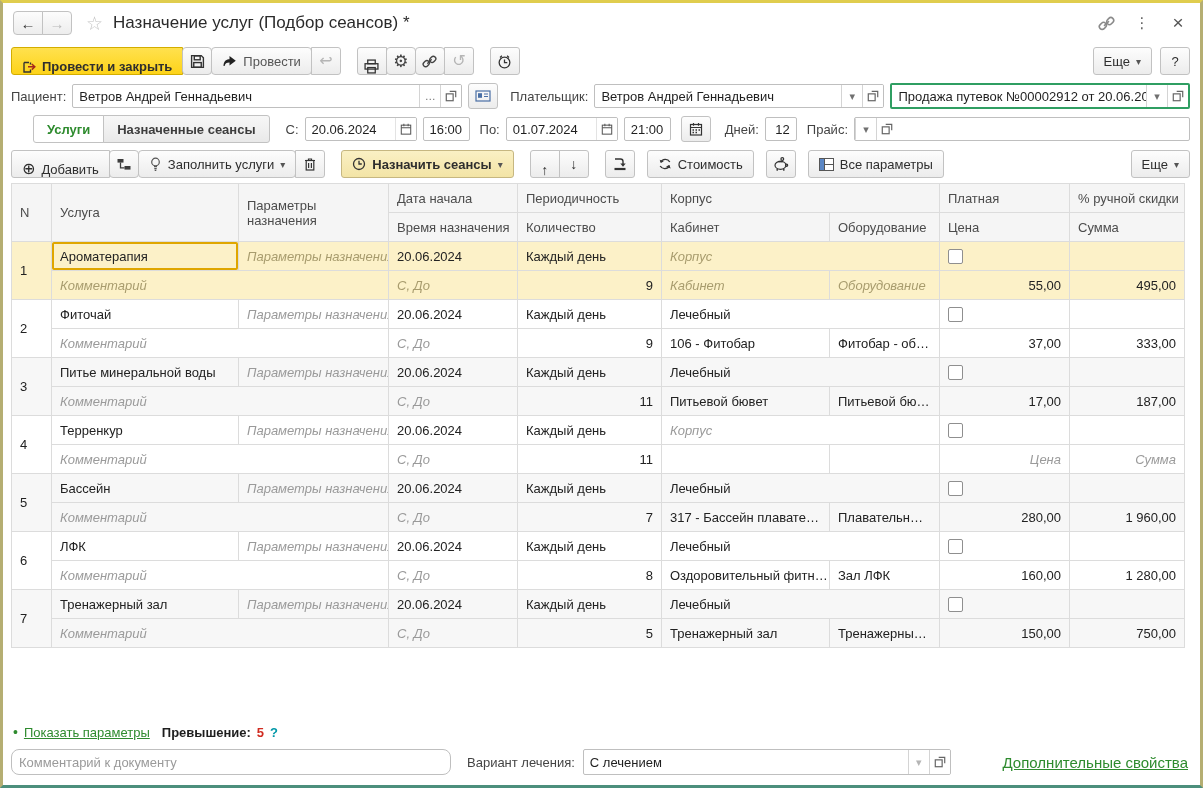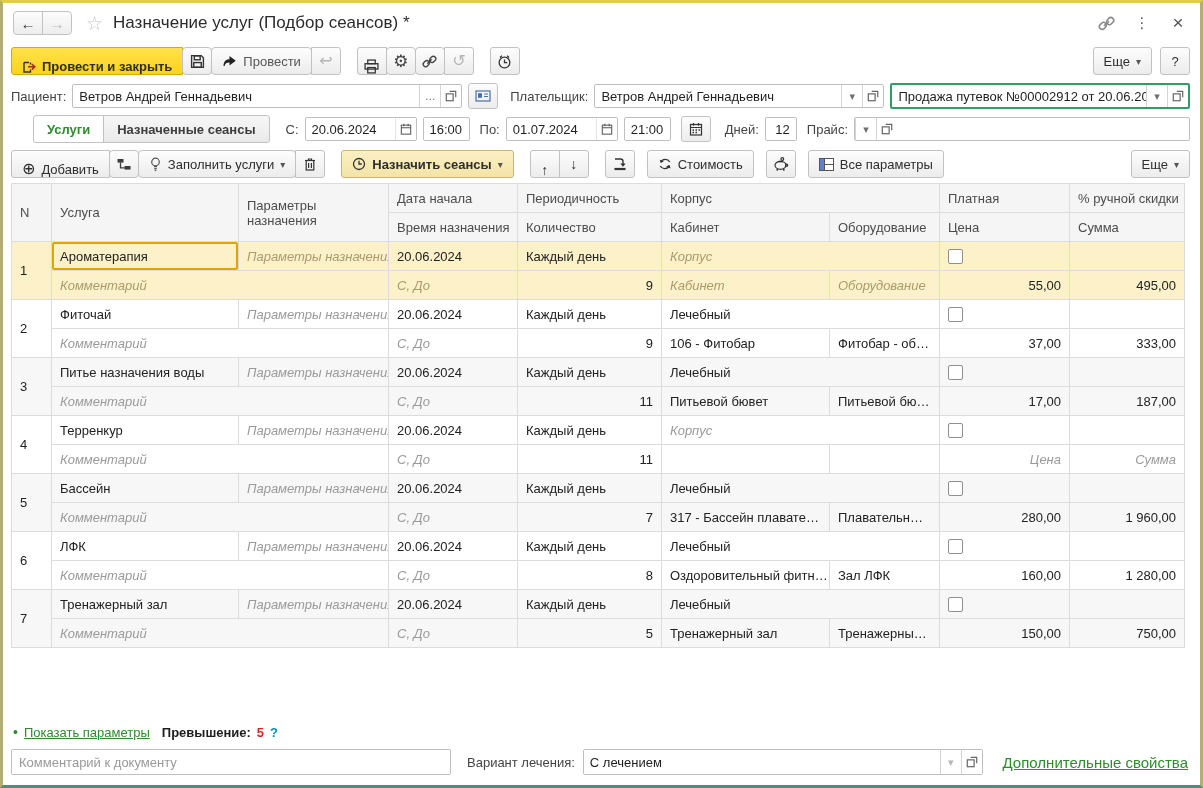--- a/index.html
+++ b/index.html
@@ -76,21 +76,21 @@
   .cb { width:15px; height:15px; border:1px solid #8f8f8f; border-radius:2px; background:#fff; display:inline-block; vertical-align:middle; }
   
   .spacer { flex:1; }
   .footrow1 { height:26px; display:flex; align-items:center; padding:0 10px; flex:none; font-size:13px; gap:6px; }
   .glink { color:#2e8b2e; text-decoration:underline; cursor:pointer; }
   .bullet { color:#2e8b2e; font-size:14px; }
   .bold { font-weight:bold; color:#1e1e1e; }
   .red { color:#d02b20; font-weight:bold; }
   .teal { color:#0097a7; font-weight:bold; cursor:pointer; }
   .footrow2 { height:40px; display:flex; align-items:center; padding:0 12px 6px 8px; flex:none; gap:8px; }
-  .cominput { width:440px; height:26px; border:1px solid #bfbfbf; border-radius:2px; padding:0 7px; font-size:13px; color:#701a75; font-family:inherit; }
+  .cominput { width:440px; height:26px; border:1px solid #bfbfbf; border-radius:8px; padding:0 7px; font-size:13px; color:#701a75; font-family:inherit; }
   .cominput::placeholder { color:#9a9a9a; }
   .biglink { font-size:15px; margin-left:auto; }
   svg { display:block; }
 </style>
 </head>
 <body>
 
 <div class="window">
 
   <div class="titlebar">
@@ -466,21 +466,21 @@
             <td colspan="2"><span class="ph">Комментарий</span></td>
             <td><span class="ph">С, До</span></td>
             <td class="num">9</td>
             <td>106 - Фитобар</td>
             <td>Фитобар - об…</td>
             <td class="num">37,00</td>
             <td class="num">333,00</td>
           </tr>
           <tr class="alt">
             <td rowspan="2">3</td>
-            <td>Питье назначения воды</td>
+            <td>Питье минеральной воды</td>
             <td><span class="ph">Параметры назначения</span></td>
             <td>20.06.2024</td>
             <td>Каждый день</td>
             <td colspan="2">Лечебный</td>
             <td><span class="cb"></span></td>
             <td></td>
           </tr>
           <tr class="alt">
             <td colspan="2"><span class="ph">Комментарий</span></td>
             <td><span class="ph">С, До</span></td>
@@ -576,21 +576,21 @@
     <span class="bullet">•</span>
     <span class="glink">Показать параметры</span>
     <span class="bold" style="margin-left:6px">Превышение:</span>
     <span class="red">5</span>
     <span class="teal">?</span>
   </div>
 
   <div class="footrow2">
     <input class="cominput" placeholder="Комментарий к документу" style="">
     <span class="lbl" style="margin-left:8px">Вариант лечения:</span>
-    <div class="combo" style="width:400px;height:26px">
+    <div class="combo" style="width:368px;height:26px">
       <div class="val">С лечением</div>
       <div class="seg" style="color:#b5b5b5">▾</div>
       <div class="seg">
         <svg width="12" height="12" viewBox="0 0 14 14" fill="none" stroke="#666" stroke-width="1.4">
             <rect x="1.5" y="4.5" width="8" height="8"></rect>
             <path d="M5.5 1.5 H12.5 V8.5"></path>
           </svg>
       </div>
     </div>
     <span class="glink biglink">Дополнительные свойства</span>

